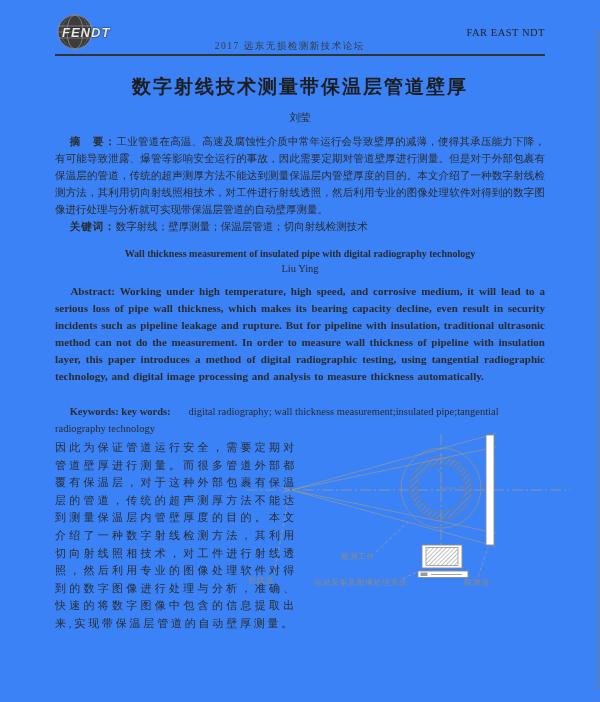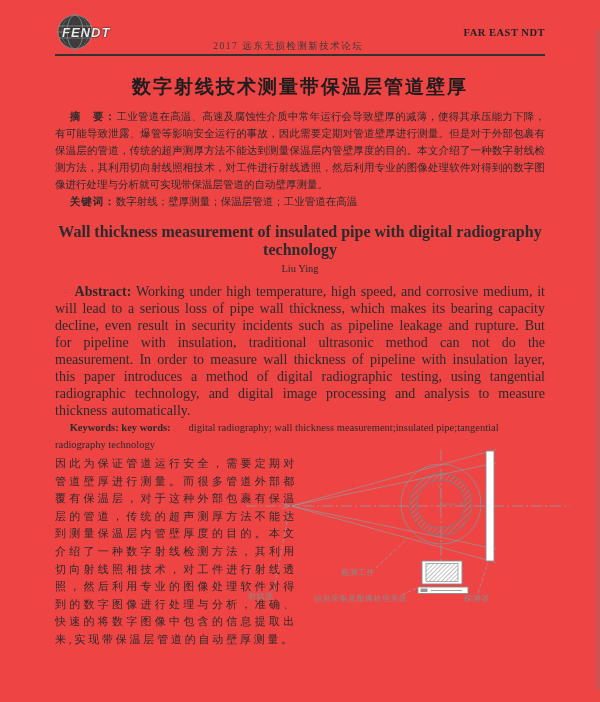--- a/index.html
+++ b/index.html
@@ -1,49 +1,49 @@
 <!DOCTYPE html>
 <html><head>
 <meta charset="utf-8">
 <style>
   * { margin:0; padding:0; box-sizing:border-box; }
   html,body { background:#e8e8e6; }
   .page {
     position:relative; width:600px; height:702px; margin:0 auto;
-    background:#ef4444; color:#2b2b2b; overflow:hidden;
+    background:#3b82f6; color:#2b2b2b; overflow:hidden;
     font-family:"Liberation Serif","DejaVu Serif",serif;
   }
   .content { padding:16px 55px 0 55px; }
 
   
   .header { display:flex; align-items:center; border-bottom:2px solid #333; padding-bottom:6px; height:40px; }
   .logo { position:relative; width:58px; height:38px; flex:0 0 auto; }
   .logo-text {
     position:absolute; left:7px; top:12px; font-family:"Liberation Sans",sans-serif;
     font-weight:bold; font-style:italic; font-size:13px; color:#e9e9e9;
     text-shadow:0 0 2px #222, 0 0 1px #222; letter-spacing:1px;
   }
   .hdr-center { flex:1; text-align:center; font-size:9.5px; letter-spacing:1.5px; color:#3a3a3a;margin-top:28px; }
-  .hdr-right { flex:0 0 auto; font-size:10.5px; font-weight:bold; letter-spacing:0.5px; color:#222; }
+  .hdr-right { flex:0 0 auto; font-size:10.5px; font-weight:normal; letter-spacing:0.5px; color:#222; }
 
   
   .title-zh { margin-top:18px; text-align:center; font-size:19px; font-weight:bold; letter-spacing:2px; color:#1d1d1d;font-family:Liberation Serif, serif; }
   .author-zh { margin-top:11px; text-align:center; font-size:10.5px; }
   .affil-zh  { margin-top:4px; text-align:center; font-size:10px; letter-spacing:0.5px; }
 
   .abs-zh { margin-top:8px; font-size:10.5px; line-height:17px; text-align:justify; text-indent:1.4em; }
   .abs-zh b, .kw-zh b { letter-spacing:1px; }
   .kw-zh { font-size:10.5px; line-height:17px; text-indent:1.4em; }
 
-  .title-en { margin-top:13px; text-align:center; font-size:16px; font-weight:bold; }
+  .title-en { margin-top:13px; text-align:center; font-size:10px; font-weight:bold; }
   .author-en { margin-top:4px; text-align:center; font-size:10.5px; }
   .affil-en { margin-top:2px; text-align:center; font-size:10.5px; }
 
-  .abs-en { margin-top:9px; font-size:14px; line-height:17px; text-align:justify; text-indent:1.4em; word-spacing:1px; }
-  .kw-en { font-size:10.5px; line-height:17px; text-indent:1.4em; margin-top:0; }
+  .abs-en { margin-top:9px; font-size:11px; line-height:17px; text-align:justify; text-indent:1.4em; word-spacing:1px;font-weight:bold; }
+  .kw-en { font-size:10.5px; line-height:17px; text-indent:1.4em; margin-top:18px; }
   .kw-en .kw-label { margin-right:18px; }
 
   
   .body-p1 { margin-top:20px; font-size:11px; line-height:19px; text-align:justify; text-indent:2em; letter-spacing:0.2px; }
   .columns { position:relative; margin-top:2px; min-height:195px; }
   .left-col { width:242px; font-size:11px; line-height:17.6px; text-align:justify; letter-spacing:2.8px; }
 
   .figure-wrap { position:absolute; left:183px; top:-6px; width:342px; height:182px; }
 
   .scan-edge { position:absolute; right:0; top:30px; width:7px; height:660px;
@@ -66,23 +66,24 @@
           <line x1="3" y1="19" x2="37" y2="19" stroke="#9a9a9a" stroke-width="0.7"></line>
           <line x1="4" y1="25" x2="36" y2="25" stroke="#9a9a9a" stroke-width="0.7"></line>
         </svg>
         <span class="logo-text">FENDT</span>
       </div>
       <div class="hdr-center">2017 远东无损检测新技术论坛</div>
       <div class="hdr-right">FAR EAST NDT</div>
     </div>
 
     <div class="title-zh">数字射线技术测量带保温层管道壁厚</div>
+    <div class="author-zh">刘莹</div>
 
     <div class="abs-zh"><b>摘　要：</b><span>工业管道在高温、高速及腐蚀性介质中常年运行会导致壁厚的减薄，使得其承压能力下降，有可能导致泄露、爆管等影响安全运行的事故，因此需要定期对管道壁厚进行测量。但是对于外部包裹有保温层的管道，传统的超声测厚方法不能达到测量保温层内管壁厚度的目的。本文介绍了一种数字射线检测方法，其利用切向射线照相技术，对工件进行射线透照，然后利用专业的图像处理软件对得到的数字图像进行处理与分析就可实现带保温层管道的自动壁厚测量。</span></div>
-    <div class="kw-zh"><b>关键词：</b><span>数字射线；壁厚测量；保温层管道；工业管道在高温</span></div>
+    <div class="kw-zh"><b>关键词：</b><span>数字射线；壁厚测量；保温层管道；切向射线检测技术</span></div>
 
     <div class="title-en">Wall thickness measurement of insulated pipe with digital radiography technology</div>
     <div class="author-en">Liu Ying</div>
 
     <div class="abs-en"><b>Abstract:</b> <span>Working under high temperature, high speed, and corrosive medium, it will lead to a serious loss of pipe wall thickness, which makes its bearing capacity decline, even result in security incidents such as pipeline leakage and rupture. But for pipeline with insulation, traditional ultrasonic method can not do the measurement. In order to measure wall thickness of pipeline with insulation layer, this paper introduces a method of digital radiographic testing, using tangential radiographic technology, and digital image processing and analysis to measure thickness automatically.</span></div>
     <div class="kw-en"><b class="kw-label">Keywords: key words:</b><span>digital radiography; wall thickness measurement;insulated pipe;tangential radiography technology</span></div>
 
 
     <div class="columns">
       <div class="left-col">因此为保证管道运行安全，需要定期对管道壁厚进行测量。而很多管道外部都覆有保温层，对于这种外部包裹有保温层的管道，传统的超声测厚方法不能达到测量保温层内管壁厚度的目的。本文介绍了一种数字射线检测方法，其利用切向射线照相技术，对工件进行射线透照，然后利用专业的图像处理软件对得到的数字图像进行处理与分析，准确、快速的将数字图像中包含的信息提取出来,实现带保温层管道的自动壁厚测量。</div>

